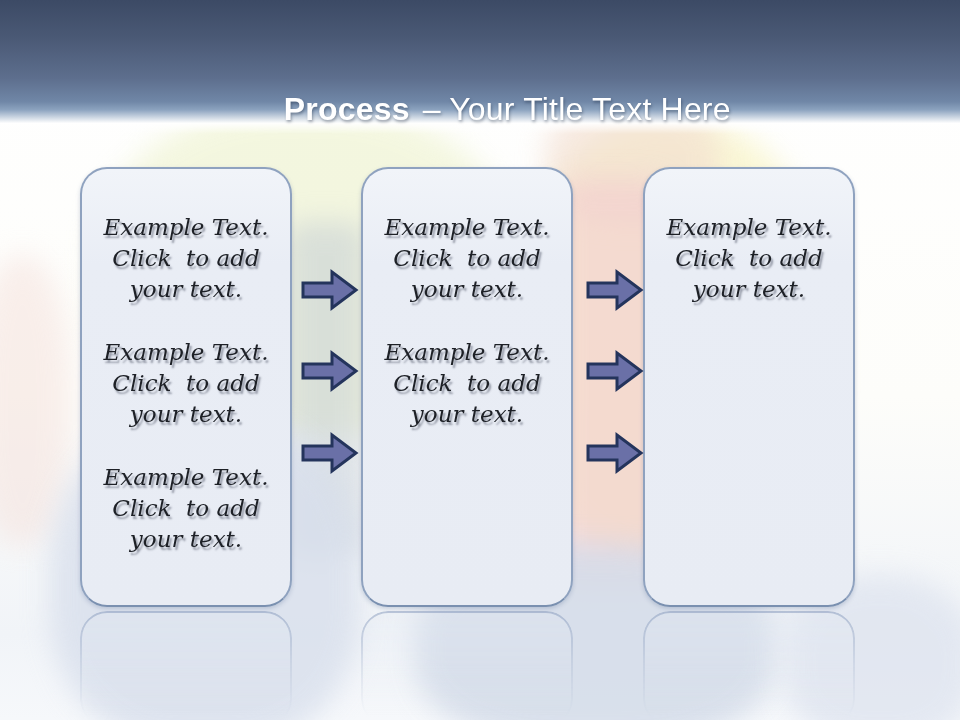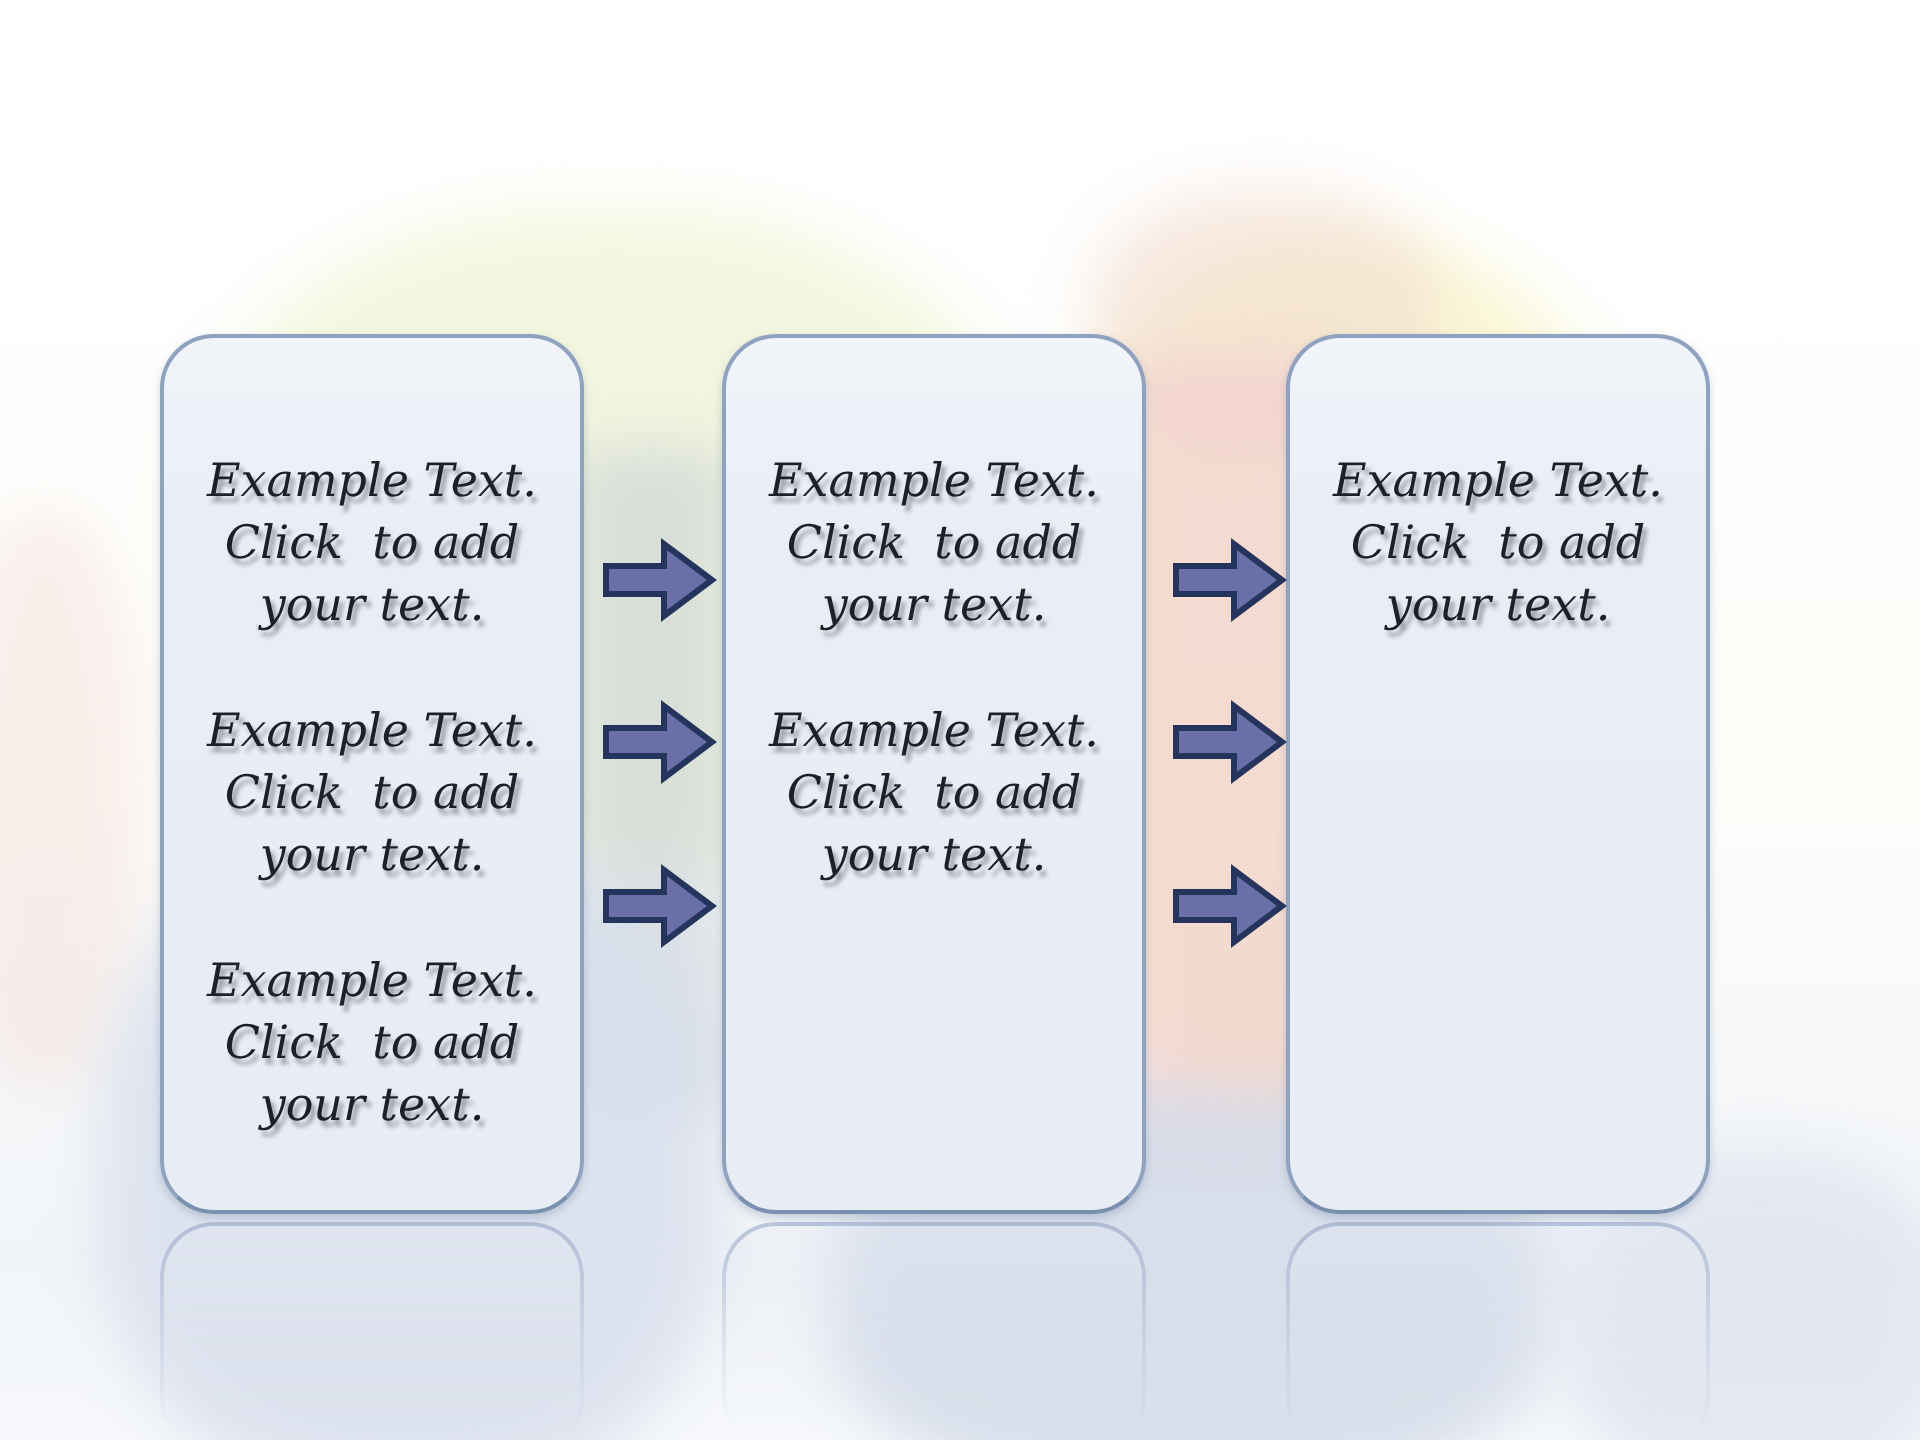--- a/index.html
+++ b/index.html
@@ -43,21 +43,21 @@
   .process-box{
     position:absolute;top:167px;width:212px;height:440px;z-index:2;
     box-sizing:border-box;border:2px solid var(--box-border,#8fa2bf);
     border-bottom-color:#7a90b0;border-radius:27px;
     background:linear-gradient(180deg,#f1f4f9 0%,var(--box-fill,#e9edf5) 22%,#e8ecf4 100%);
     box-shadow:0 2px 4px rgba(90,110,150,.28);
   }
   .box-1{left:80px;}
   .box-2{left:361px;}
   .box-3{left:643px;}
-  .box-content{padding:57px 6px 0;text-align:center;}
+  .box-content{padding:43px 6px 0;text-align:center;}
   .box-content p{
     margin:0 0 32px;white-space:pre-wrap;
     font-family:"DejaVu Serif","Liberation Serif",serif;font-style:italic;
     font-size:23px;line-height:31px;color:#1d2026;
     text-shadow:2px 3px 2px rgba(45,50,70,.45);
   }
   
   .reflection{
     position:absolute;top:611px;width:212px;height:115px;z-index:1;
     box-sizing:border-box;border:2px solid rgba(130,150,185,.75);
@@ -88,20 +88,25 @@
   <div class="photo-blob blob-notebook"></div>
   <div class="photo-blob blob-arm-left"></div>
   <div class="photo-blob blob-jeans-left"></div>
   <div class="photo-blob blob-jeans-center"></div>
   <div class="photo-blob blob-jeans-right"></div>
 
   <div class="reflection refl-1"></div>
   <div class="reflection refl-2"></div>
   <div class="reflection refl-3"></div>
 
+  <div class="header">
+    <div class="title">
+      <span class="emph">Process</span><span class="rest">– Your Title Text Here</span>
+    </div>
+  </div>
 
   <div class="process-box box-1">
     <div class="box-content">
       <p>Example Text.
 Click  to add
 your text.</p>
       <p>Example Text.
 Click  to add
 your text.</p>
       <p>Example Text.

